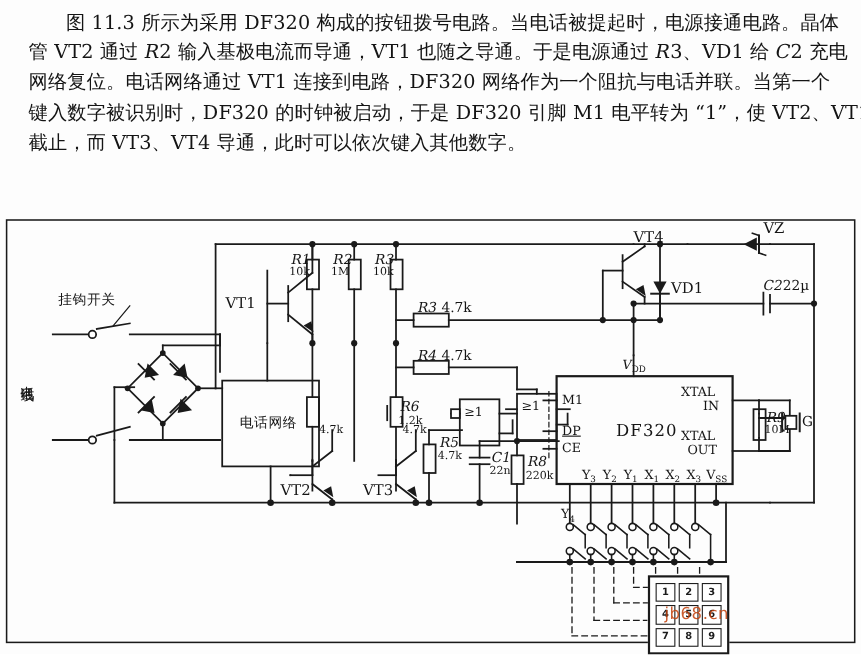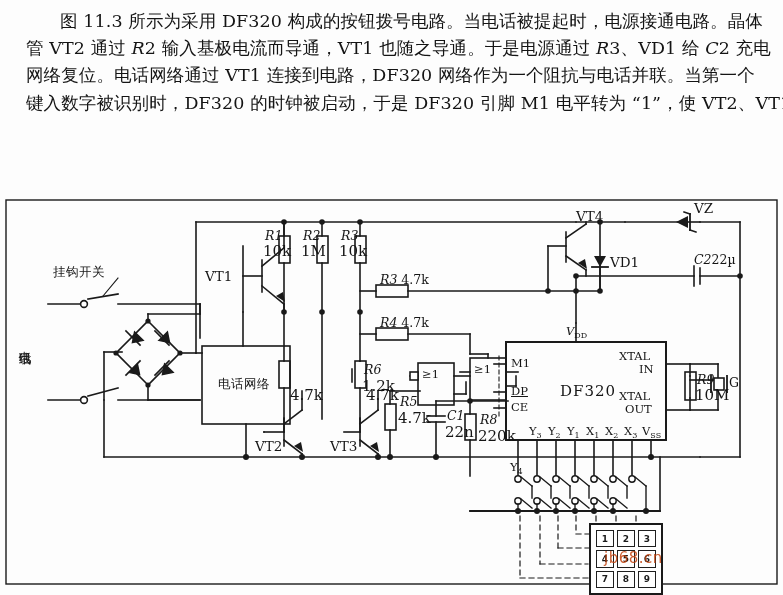--- a/index.html
+++ b/index.html
@@ -26,21 +26,21 @@
 
   
   #figure{position:absolute;left:0;top:186px;width:783px;height:409px;}
   #figure svg{display:block;}
 
   .lbl{position:absolute;font-family:"DejaVu Serif","Liberation Serif",serif;
        color:#151515;white-space:nowrap;}
   .lbl.cn{font-size:12.5px;letter-spacing:.5px;}
   .lbl.vt{font-size:13.5px;}
   .lbl.rv{font-size:12.5px;}
-  .lbl.rvs{font-size:15px;}
+  .lbl.rvs{font-size:10px;}
   .lbl.pin{font-size:11.5px;}
   .lbl.ic{font-size:15px;letter-spacing:1px;}
   .lbl i{font-style:italic;}
   .lbl sub{font-size:8px;}
 
   
   .vert{writing-mode:vertical-rl;text-orientation:upright;line-height:15px;}
 
   
   #keypad{position:absolute;left:589px;top:523px;width:70px;height:68px;
@@ -58,20 +58,21 @@
 </head>
 <body>
 
 <div id="page">
 
   <div id="prose">
     <span class="ln"><span class="ind"></span>图 <span class="lat">11.3</span> 所示为采用 <span class="lat">DF320</span> 构成的按钮拨号电路。当电话被提起时，电源接通电路。晶体</span>
     <span class="ln">管 <span class="lat">VT2</span> 通过 <span class="it">R</span><span class="lat">2</span> 输入基极电流而导通，<span class="lat">VT1</span> 也随之导通。于是电源通过 <span class="it">R</span><span class="lat">3</span>、<span class="lat">VD1</span> 给 <span class="it">C</span><span class="lat">2</span> 充电</span>
     <span class="ln">网络复位。电话网络通过 <span class="lat">VT1</span> 连接到电路，<span class="lat">DF320</span> 网络作为一个阻抗与电话并联。当第一个</span>
     <span class="ln">键入数字被识别时，<span class="lat">DF320</span> 的时钟被启动，于是 <span class="lat">DF320</span> 引脚 <span class="lat">M1</span> 电平转为 “<span class="lat">1</span>”，使 <span class="lat">VT2</span>、<span class="lat">VT1</span></span>
+    <span class="ln">截止，而 <span class="lat">VT3</span>、<span class="lat">VT4</span> 导通，此时可以依次键入其他数字。</span>
   </div>
 
   <div id="figure">
 
     <svg width="783" height="409" viewBox="0 0 783 409">
       <g stroke="#1a1a1a" fill="none" stroke-width="1.6" stroke-linecap="square">
 
         <rect x="6" y="14" width="771" height="384" stroke-width="1.4"></rect>
 
         <line x1="48" y1="118" x2="80" y2="118"></line>

